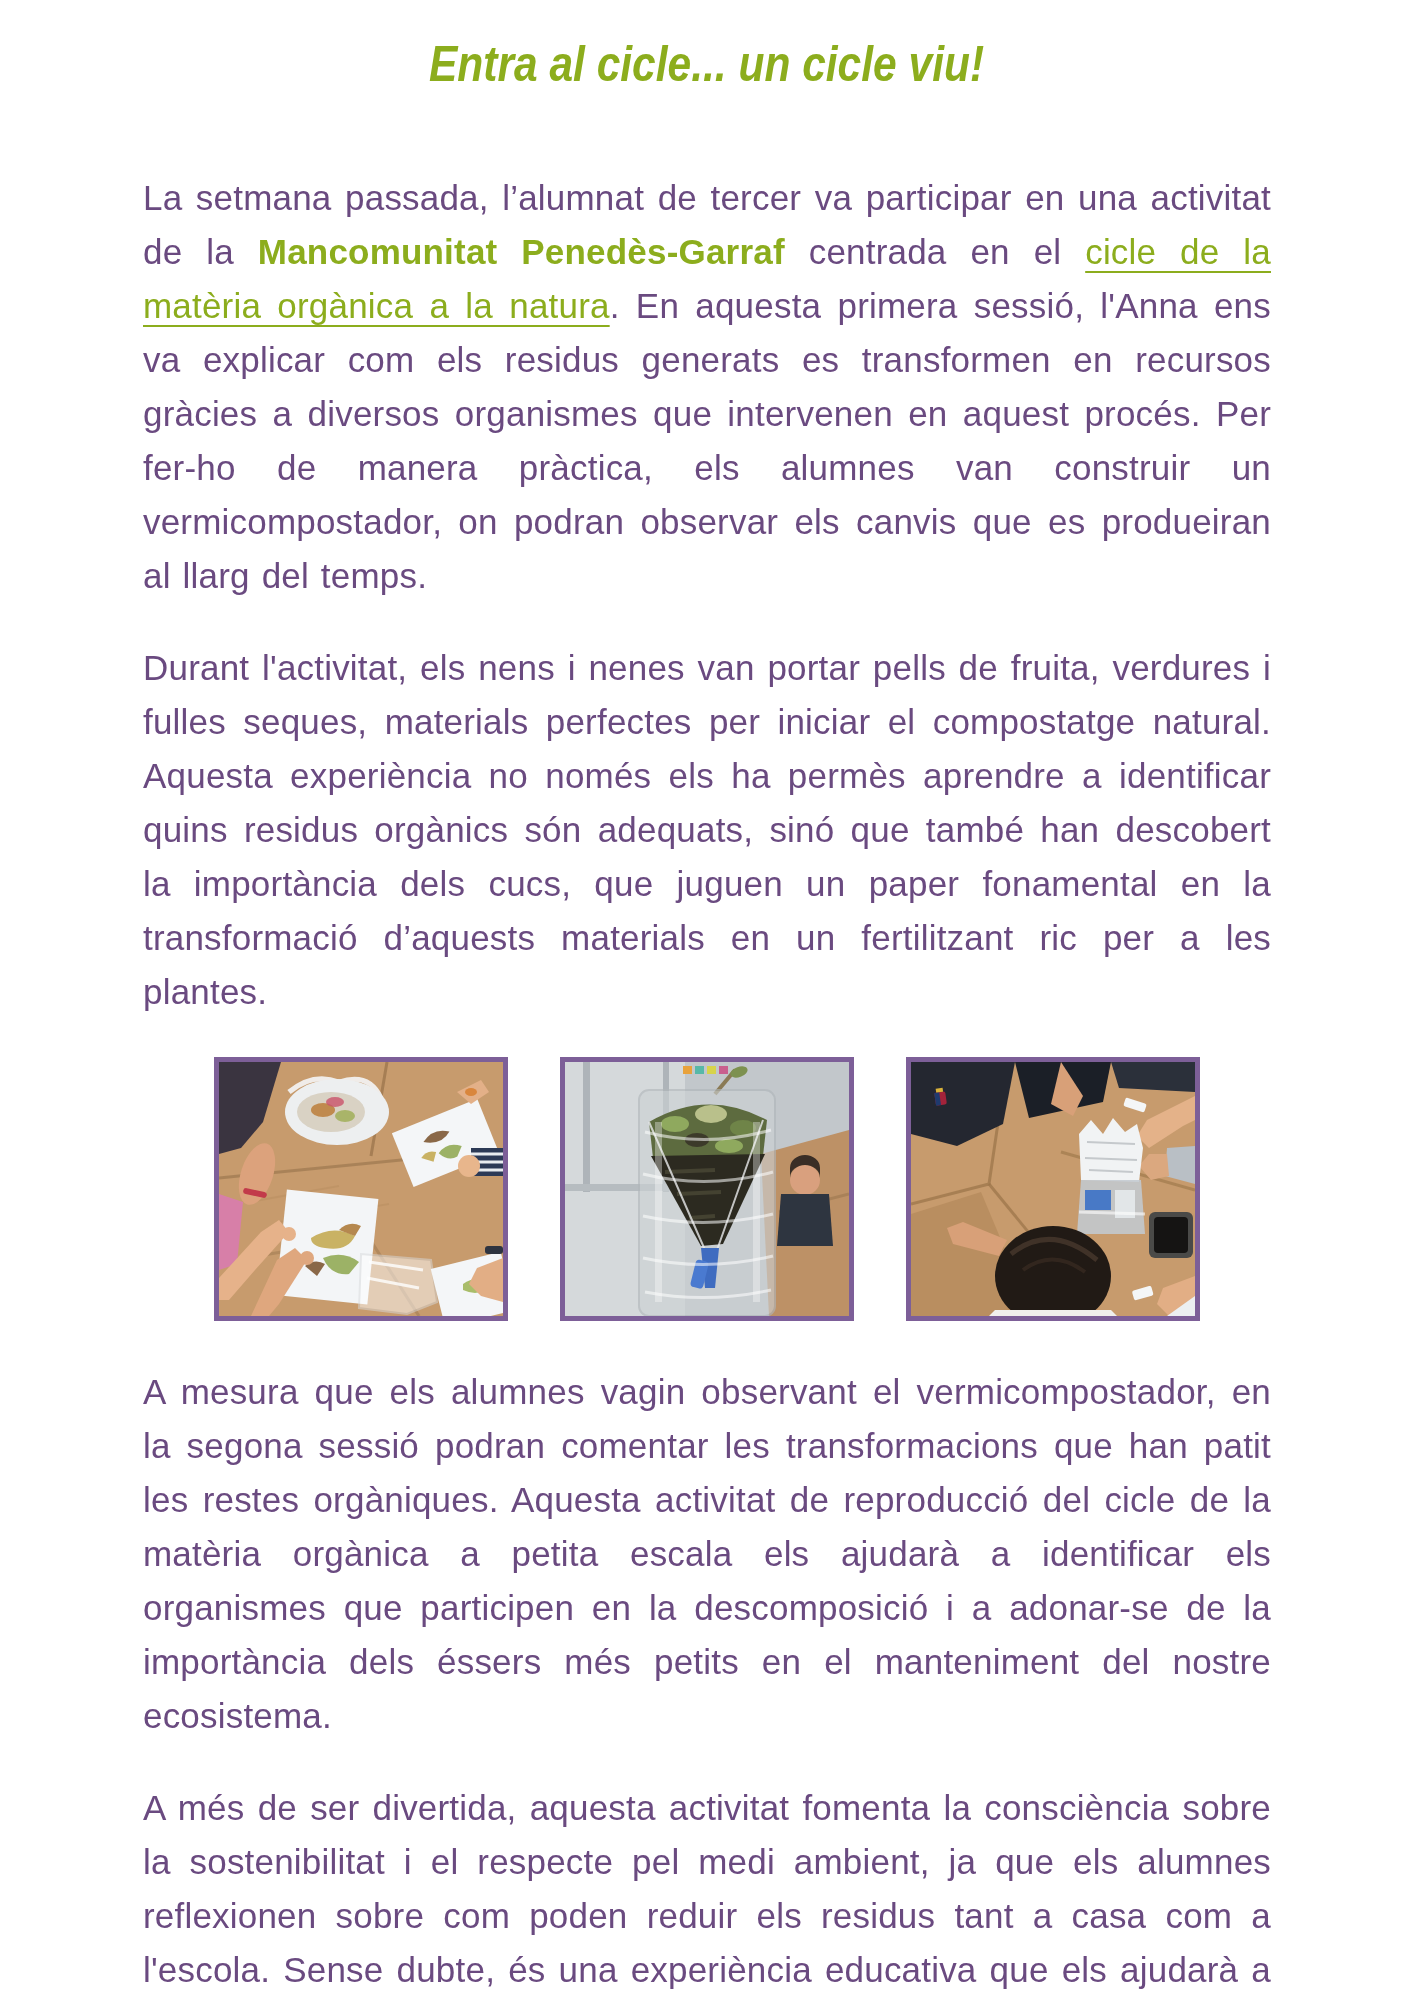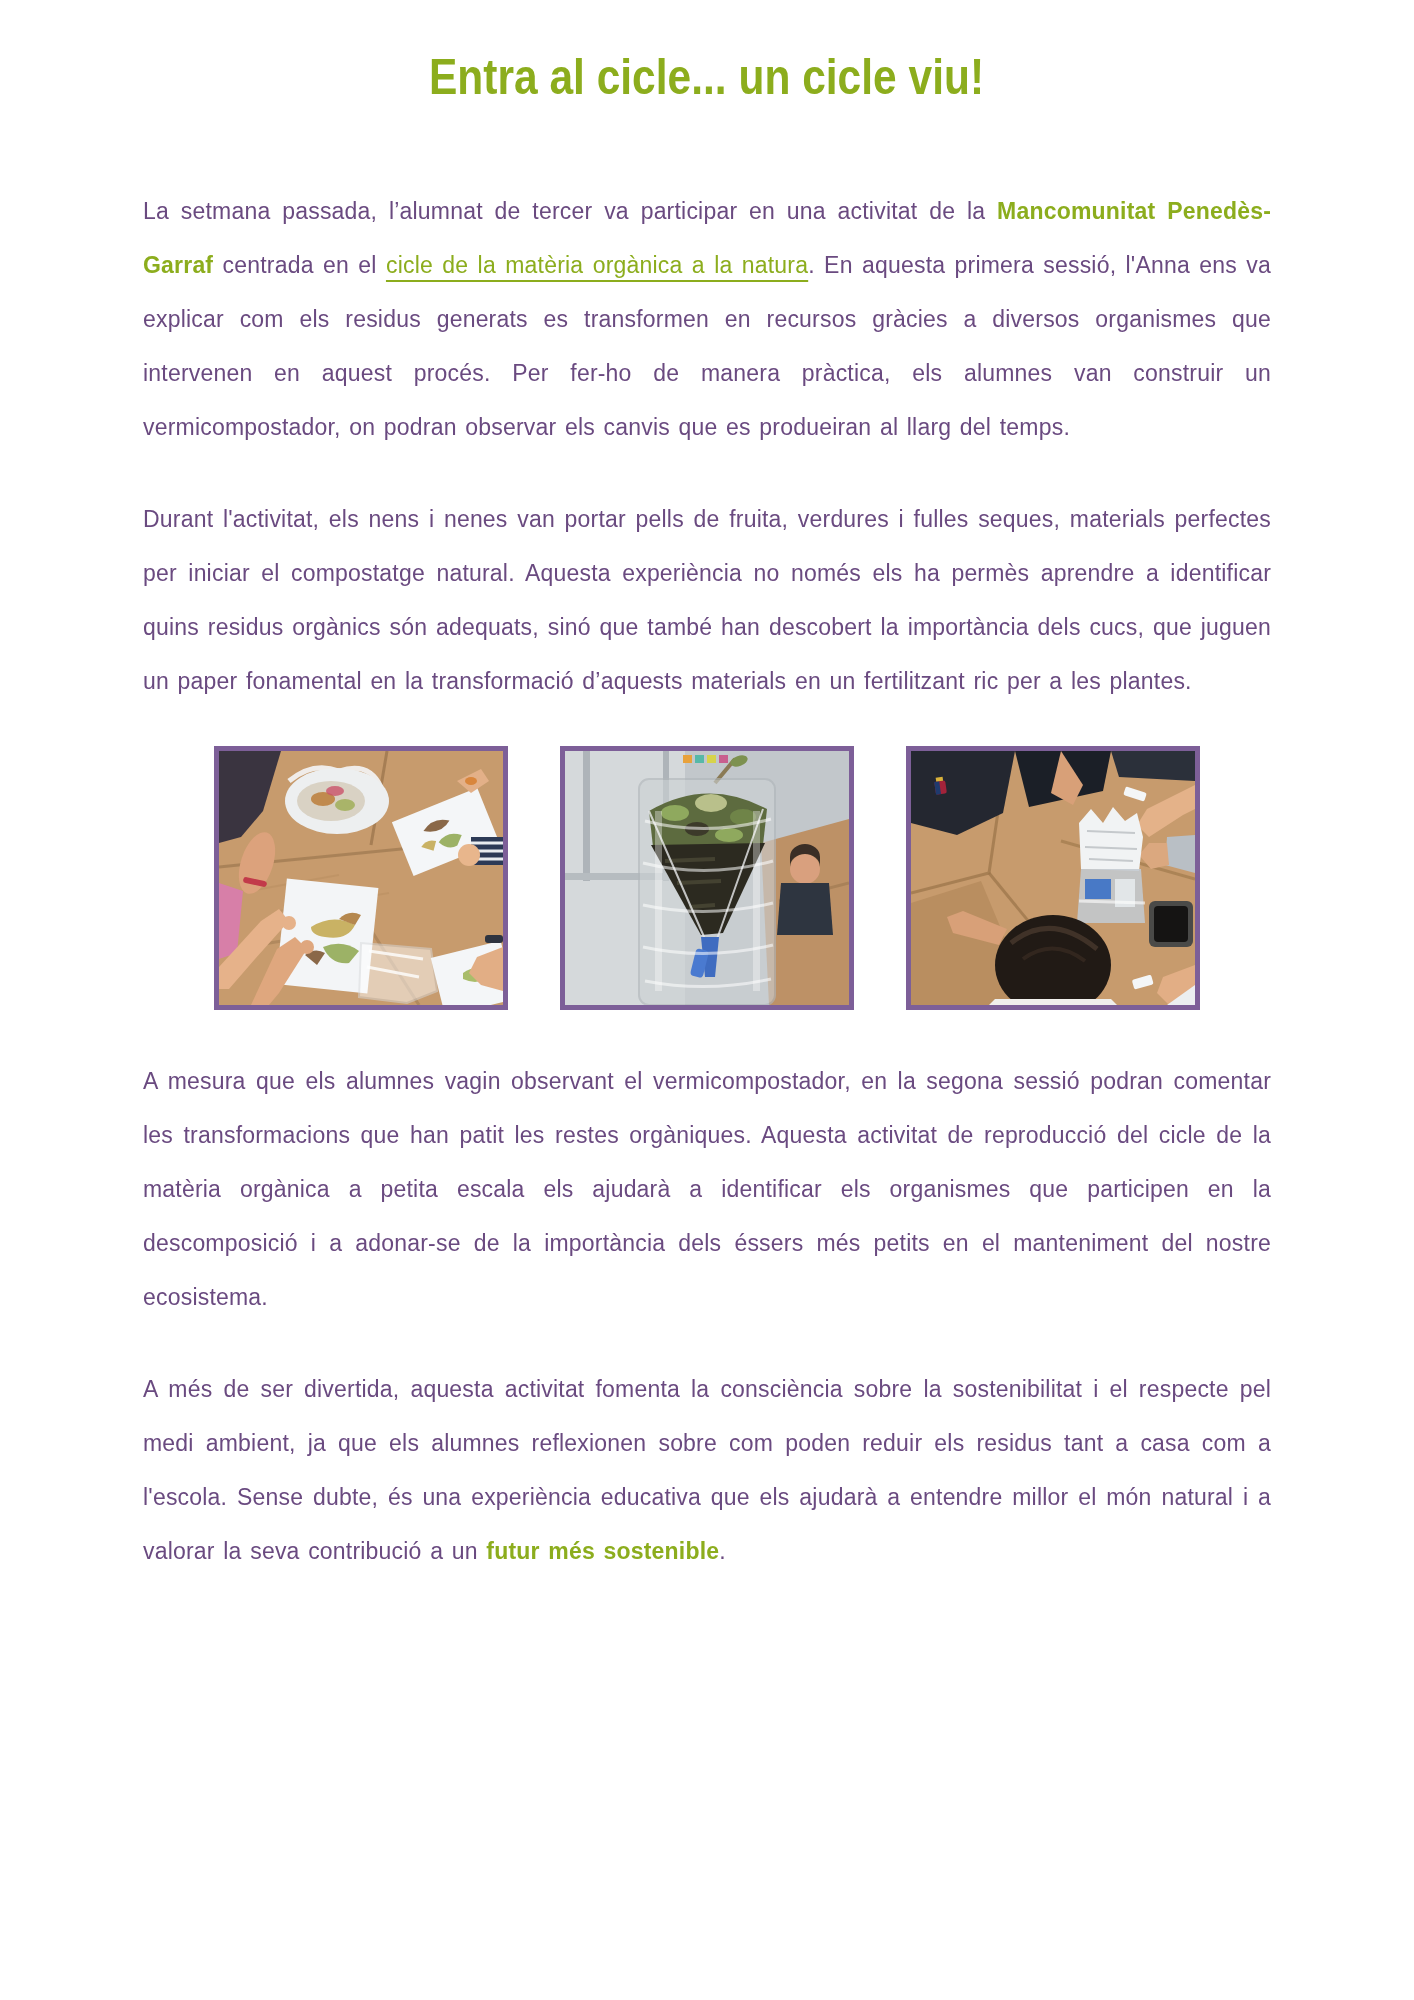--- a/index.html
+++ b/index.html
@@ -5,37 +5,37 @@
   html, body { margin:0; padding:0; background:#ffffff; }
   .page {
     position: relative;
     width: 1414px;
     height: 2000px;
     margin: 0 auto;
     background: #ffffff;
     overflow: hidden;
     font-family: "Liberation Sans", sans-serif;
   }
-  .title-wrap { text-align: center; padding-top: 40px; }
+  .title-wrap { text-align: center; padding-top: 27px; font-style: italic; }
   .title {
     display: inline-block;
     margin: 0;
     font-size: 50px;
     line-height: 74px;
     font-weight: bold;
     color: #8cad1d;
     letter-spacing: 0px;
     transform: scaleX(0.85);
     transform-origin: center;
     white-space: nowrap;
   }
   .content { margin: 0 143px; }
   p.body {
     margin: 0 0 38px 0;
-    font-size: 23px;
+    font-size: 35px;
     line-height: 54px;
     color: #6a4a80;
     text-align: justify;
     letter-spacing: 0.2px;
     word-spacing: 2px;
   }
   p.body.first { margin-top: 70px; }
   .green-bold { color: #8cad1d; font-weight: bold; }
   .green-link {
     color: #8cad1d;

